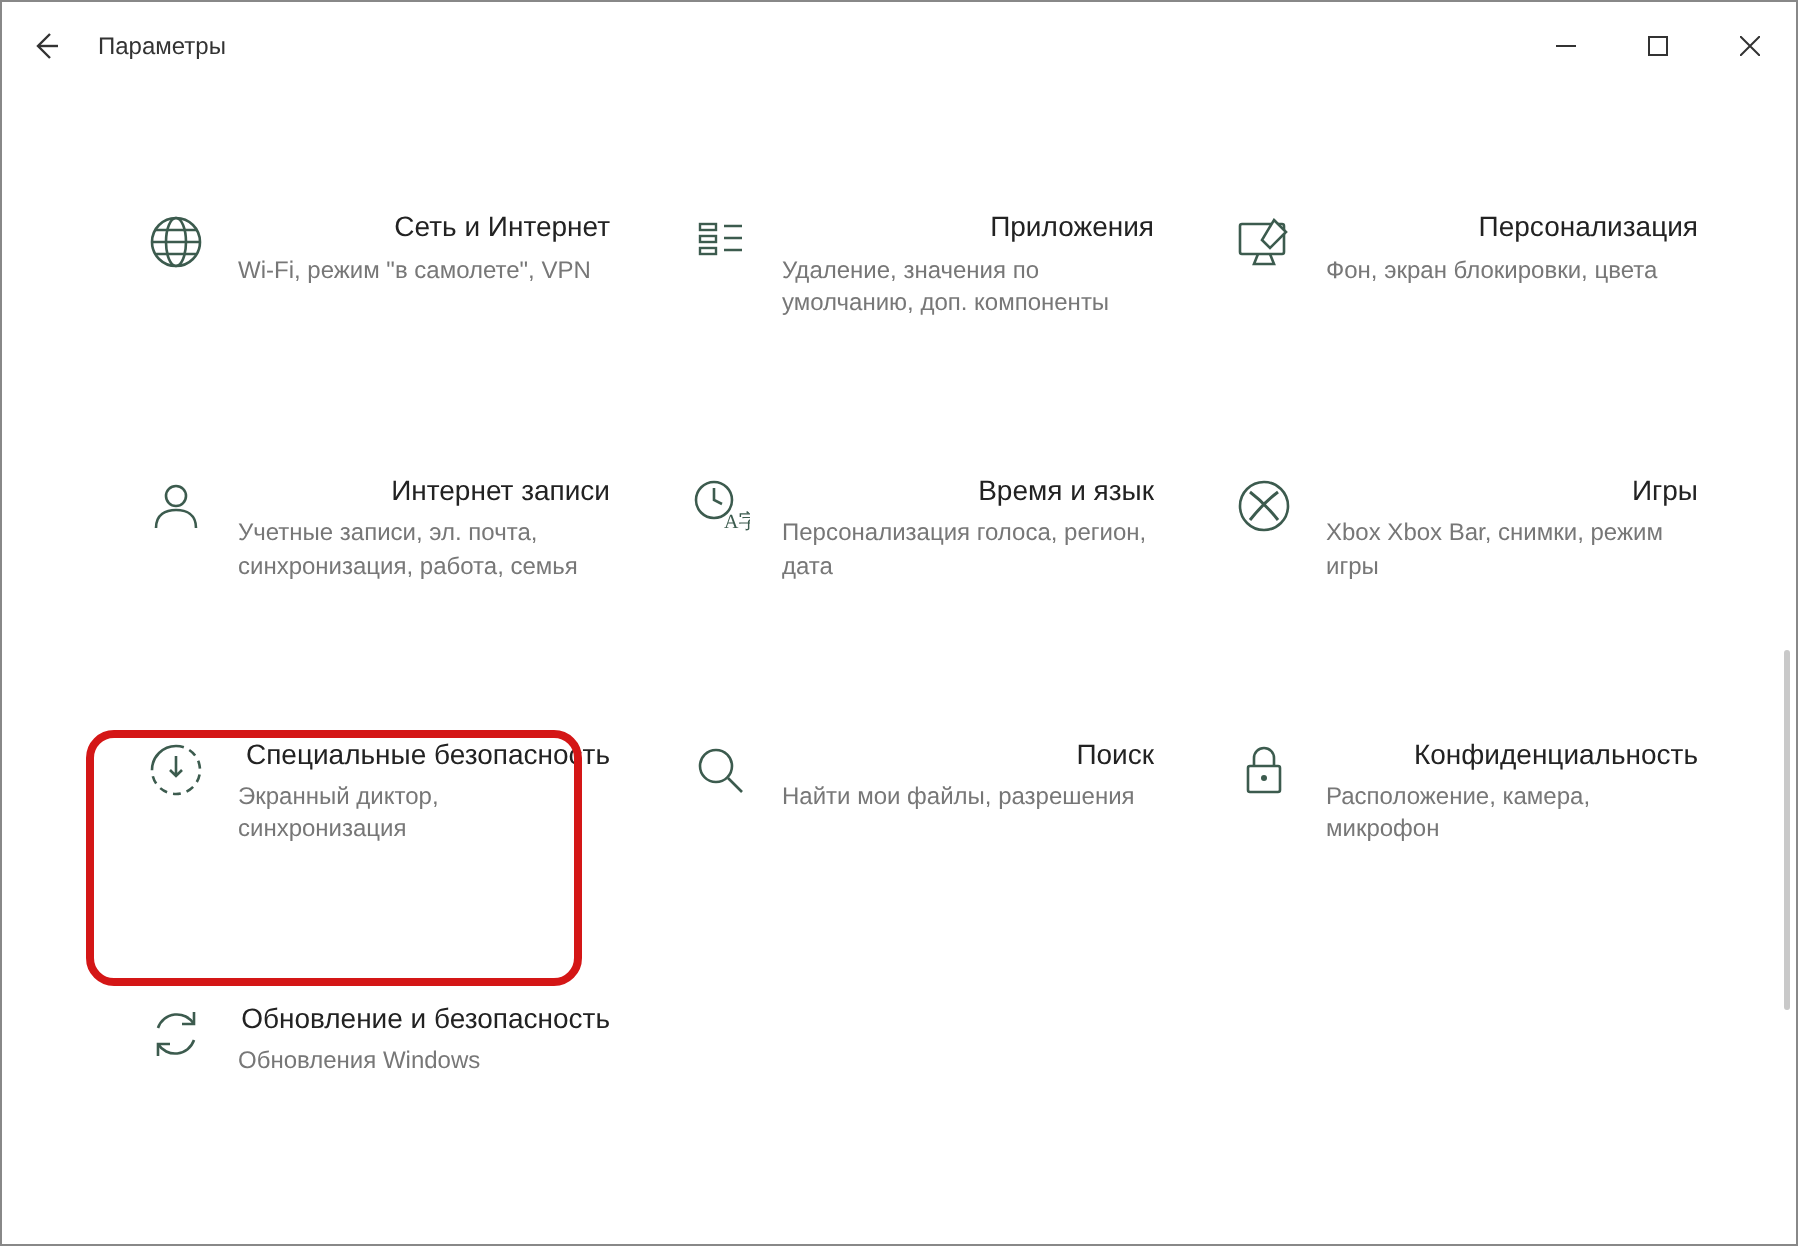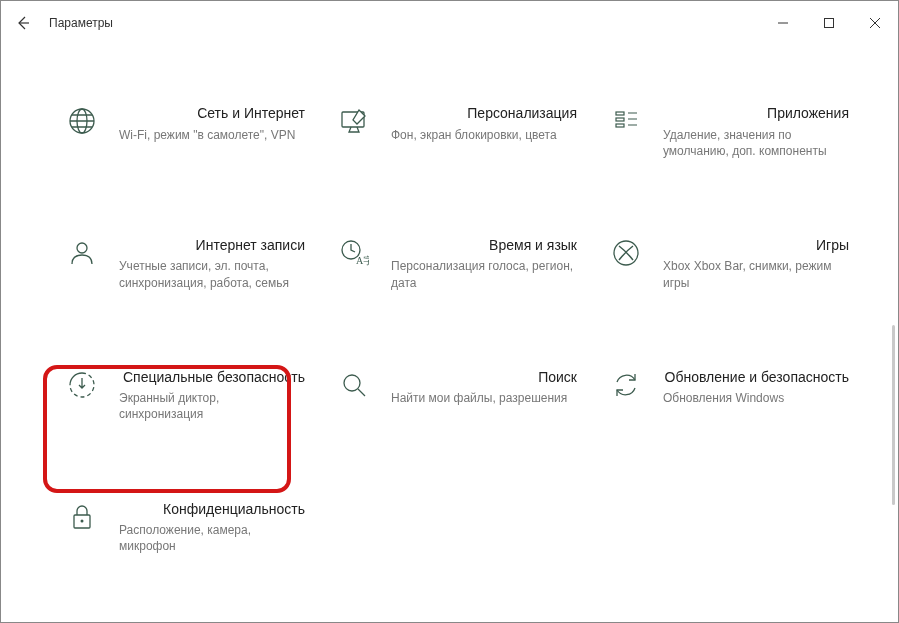--- a/index.html
+++ b/index.html
@@ -59,21 +59,21 @@
       display: flex;
       gap: 16px;
       align-items: flex-start;
       padding: 8px 6px;
     }
     .tile-icon {
       flex: 0 0 36px;
       height: 36px;
       display: flex;
       align-items: center;
-      justify-content: flex-start;
+      justify-content: flex-end;
       color: #3c5b4e;
     }
     .tile-text { flex: 1; padding-top: 2px; }
     .tile-title {
       font-size: 14px;
       color: #222;
       margin-bottom: 4px;
       line-height: 1.25;
       text-align: right;
     }
@@ -146,49 +146,49 @@
       </div>
       <div class="tile-text">
         <div class="tile-title">Сеть и Интернет</div>
         <div class="tile-sub">Wi-Fi, режим "в самолете", VPN</div>
       </div>
     </div>
 
     <div class="tile">
       <div class="tile-icon">
         <svg width="30" height="30" viewBox="0 0 30 30">
-            <rect x="3" y="6" width="22" height="15" rx="1" stroke="#3c5b4e" stroke-width="1.3" fill="none"></rect>
-            <path d="M12 21 L10 26 H20 L18 21" stroke="#3c5b4e" stroke-width="1.3" fill="none"></path>
-            <path d="M20 4 L26 10 L18 18 L14 14 Z" stroke="#3c5b4e" stroke-width="1.3" fill="#fff"></path>
-          </svg>
-      </div>
-      <div class="tile-text">
-        <div class="tile-title">Персонализация</div>
-        <div class="tile-sub">Фон, экран блокировки, цвета</div>
-      </div>
-    </div>
-
-    <div class="tile">
-      <div class="tile-icon">
-        <svg width="30" height="30" viewBox="0 0 30 30">
             <rect x="5" y="6" width="8" height="3" stroke="#3c5b4e" stroke-width="1.2" fill="none"></rect>
             <rect x="5" y="12" width="8" height="3" stroke="#3c5b4e" stroke-width="1.2" fill="none"></rect>
             <rect x="5" y="18" width="8" height="3" stroke="#3c5b4e" stroke-width="1.2" fill="none"></rect>
             <path d="M17 7 H26 M17 13 H26 M17 19 H26" stroke="#3c5b4e" stroke-width="1.2"></path>
           </svg>
       </div>
       <div class="tile-text">
         <div class="tile-title">Приложения</div>
         <div class="tile-sub">Удаление, значения по умолчанию, доп. компоненты</div>
       </div>
     </div>
 
     <div class="tile">
       <div class="tile-icon">
         <svg width="30" height="30" viewBox="0 0 30 30">
+            <rect x="3" y="6" width="22" height="15" rx="1" stroke="#3c5b4e" stroke-width="1.3" fill="none"></rect>
+            <path d="M12 21 L10 26 H20 L18 21" stroke="#3c5b4e" stroke-width="1.3" fill="none"></path>
+            <path d="M20 4 L26 10 L18 18 L14 14 Z" stroke="#3c5b4e" stroke-width="1.3" fill="#fff"></path>
+          </svg>
+      </div>
+      <div class="tile-text">
+        <div class="tile-title">Персонализация</div>
+        <div class="tile-sub">Фон, экран блокировки, цвета</div>
+      </div>
+    </div>
+
+    <div class="tile">
+      <div class="tile-icon">
+        <svg width="30" height="30" viewBox="0 0 30 30">
             <circle cx="15" cy="10" r="5" stroke="#3c5b4e" stroke-width="1.3" fill="none"></circle>
             <path d="M5 26 C5 19 10 17 15 17 C20 17 25 19 25 26" stroke="#3c5b4e" stroke-width="1.3" fill="none"></path>
           </svg>
       </div>
       <div class="tile-text">
         <div class="tile-title">Интернет записи</div>
         <div class="tile-sub">Учетные записи, эл. почта, синхронизация, работа, семья</div>
       </div>
     </div>
 
@@ -242,41 +242,41 @@
       </div>
       <div class="tile-text">
         <div class="tile-title">Поиск</div>
         <div class="tile-sub">Найти мои файлы, разрешения</div>
       </div>
     </div>
 
     <div class="tile">
       <div class="tile-icon">
         <svg width="30" height="30" viewBox="0 0 30 30">
-            <path d="M6 12 A10 10 0 0 1 24 10 M24 18 A10 10 0 0 1 6 20" stroke="#3c5b4e" stroke-width="1.3" fill="none"></path>
-            <path d="M24 4 L24 10 L18 10 M6 26 L6 20 L12 20" stroke="#3c5b4e" stroke-width="1.3" fill="none"></path>
-          </svg>
-      </div>
-      <div class="tile-text">
-        <div class="tile-title">Обновление и безопасность</div>
-        <div class="tile-sub">Обновления Windows</div>
-      </div>
-    </div>
-
-    <div class="tile">
-      <div class="tile-icon">
-        <svg width="30" height="30" viewBox="0 0 30 30">
             <rect x="7" y="13" width="16" height="13" rx="1" stroke="#3c5b4e" stroke-width="1.3" fill="none"></rect>
             <path d="M10 13 V9 A5 5 0 0 1 20 9 V13" stroke="#3c5b4e" stroke-width="1.3" fill="none"></path>
             <circle cx="15" cy="19" r="1.5" fill="#3c5b4e"></circle>
           </svg>
       </div>
       <div class="tile-text">
         <div class="tile-title">Конфиденциальность</div>
         <div class="tile-sub">Расположение, камера, микрофон</div>
       </div>
     </div>
 
+    <div class="tile">
+      <div class="tile-icon">
+        <svg width="30" height="30" viewBox="0 0 30 30">
+            <path d="M6 12 A10 10 0 0 1 24 10 M24 18 A10 10 0 0 1 6 20" stroke="#3c5b4e" stroke-width="1.3" fill="none"></path>
+            <path d="M24 4 L24 10 L18 10 M6 26 L6 20 L12 20" stroke="#3c5b4e" stroke-width="1.3" fill="none"></path>
+          </svg>
+      </div>
+      <div class="tile-text">
+        <div class="tile-title">Обновление и безопасность</div>
+        <div class="tile-sub">Обновления Windows</div>
+      </div>
+    </div>
+
   </div>
 
   <div class="highlight"></div>
   <div class="scrollbar"></div>
 </div>
 
 </body></html>

